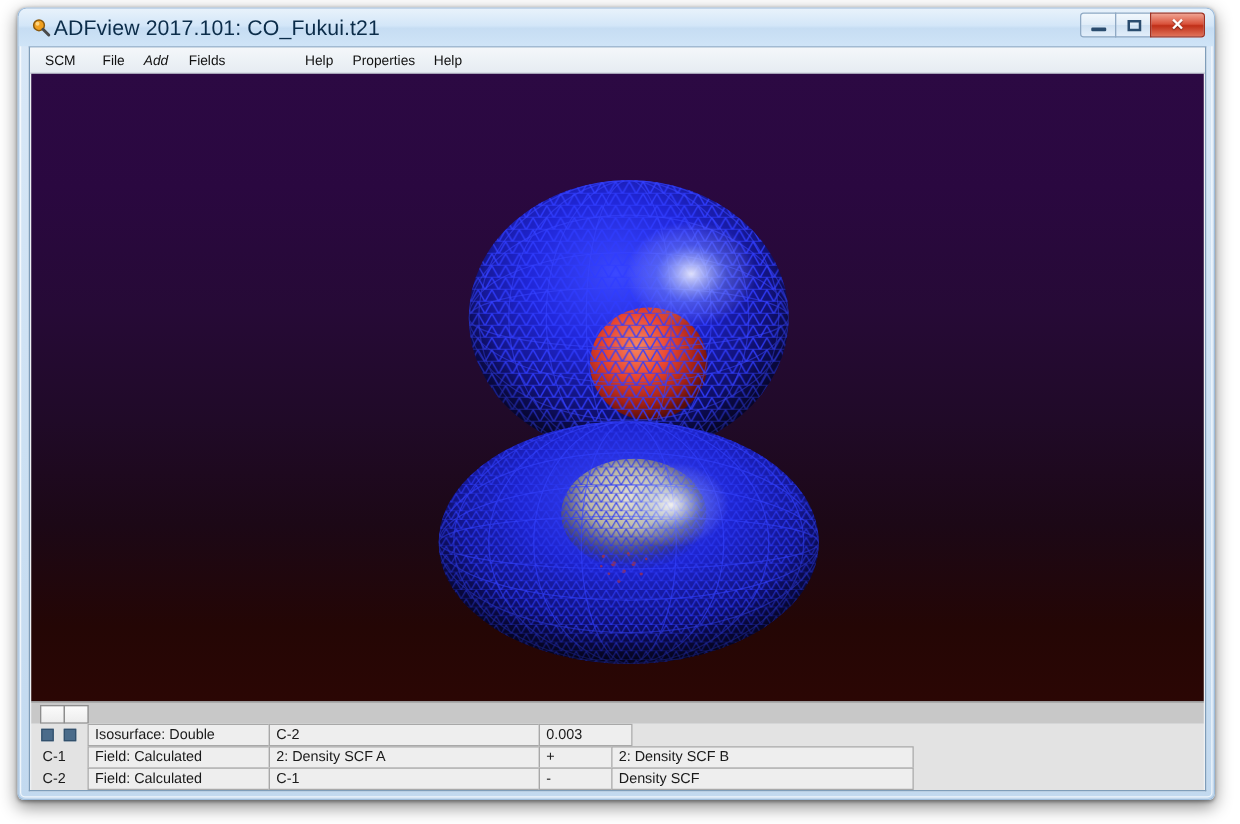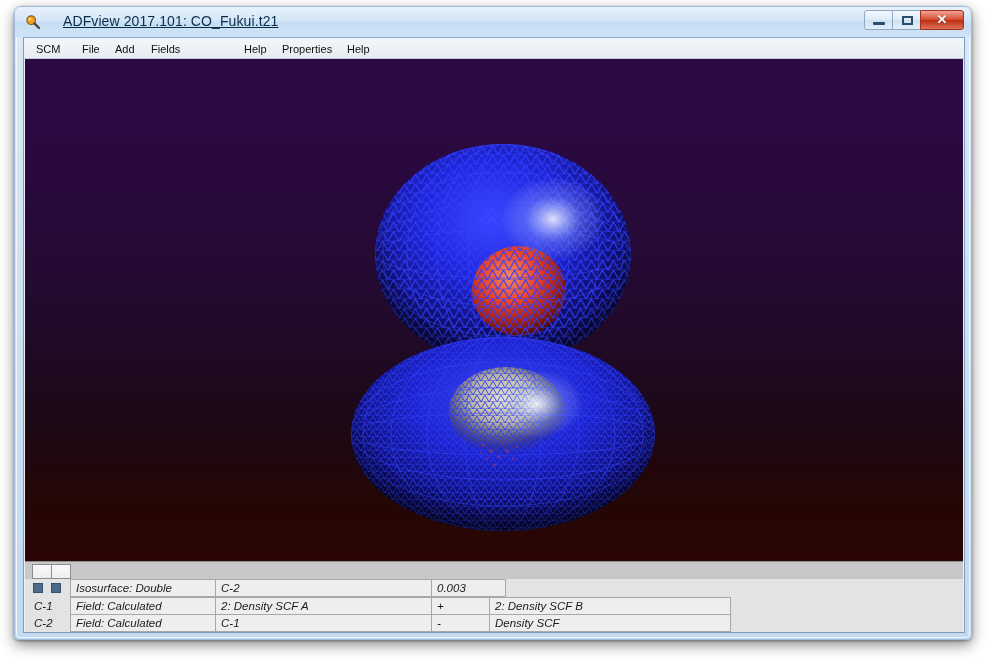--- a/index.html
+++ b/index.html
@@ -48,26 +48,25 @@
     border-radius: 6px 6px 0 0;
     background: linear-gradient(180deg,#e8f2fb 0%, #d3e6f8 45%, #c6ddf3 52%, #cfe4f7 100%);
   }
   #title-icon {
     position: absolute;
     left: 10px; top: 7px;
     width: 16px; height: 16px;
   }
   #title-text {
     position: absolute;
-    left: 48px; top: 6px;
-    font-size: 14px;
+    left: 28px; top: 6px;
+    font-size: 17px;
     color: #0b2c49;
     white-space: nowrap;
     letter-spacing: 0.1px;
-    text-decoration: underline;
   }
 
   
   .win-btn {
     position: absolute;
     top: 3px;
     height: 20px;
     border: 1px solid #8fa9c4;
     border-radius: 3px;
     box-sizing: border-box;
@@ -179,21 +178,20 @@
   }
   #strip-tab-1 { left: 7px; }
   #strip-tab-2 { left: 26px; }
 
   
   #details-panel {
     position: absolute;
     left: 1px; top: 541px;
     width: 938px; height: 54px;
     background: #e3e3e3;
-    font-style: italic;
   }
   .row {
     position: absolute;
     left: 0;
     width: 100%; height: 18px;
   }
   #row-0 { top: 0px; }
   #row-1 { top: 18px; }
   #row-2 { top: 35px; }
 
@@ -268,21 +266,21 @@
       <div class="win-btn" id="btn-close">
         <div class="glyph-close">✕</div>
       </div>
     </div>
 
     <div id="client">
 
       <div id="menu-bar">
         <div class="menu-item" style="left:8px;">SCM</div>
         <div class="menu-item" style="left:54px;">File</div>
-        <div class="menu-item" style="left:87px;">Add</div>
+        <div class="menu-item" style="left:87px;font-style:italic;">Add</div>
         <div class="menu-item" style="left:123px;">Fields</div>
         <div class="menu-item" style="left:168px;margin-top:44px;">Select</div>
         <div class="menu-item" style="left:216px;">Help</div>
         <div class="menu-item" style="left:254px;">Properties</div>
         <div class="menu-item" style="left:319px;">Help</div>
       </div>
 
       <div id="viewport">
 
         <svg width="938" height="502" viewBox="0 0 938 502" style="position:absolute;left:0;top:0;">

